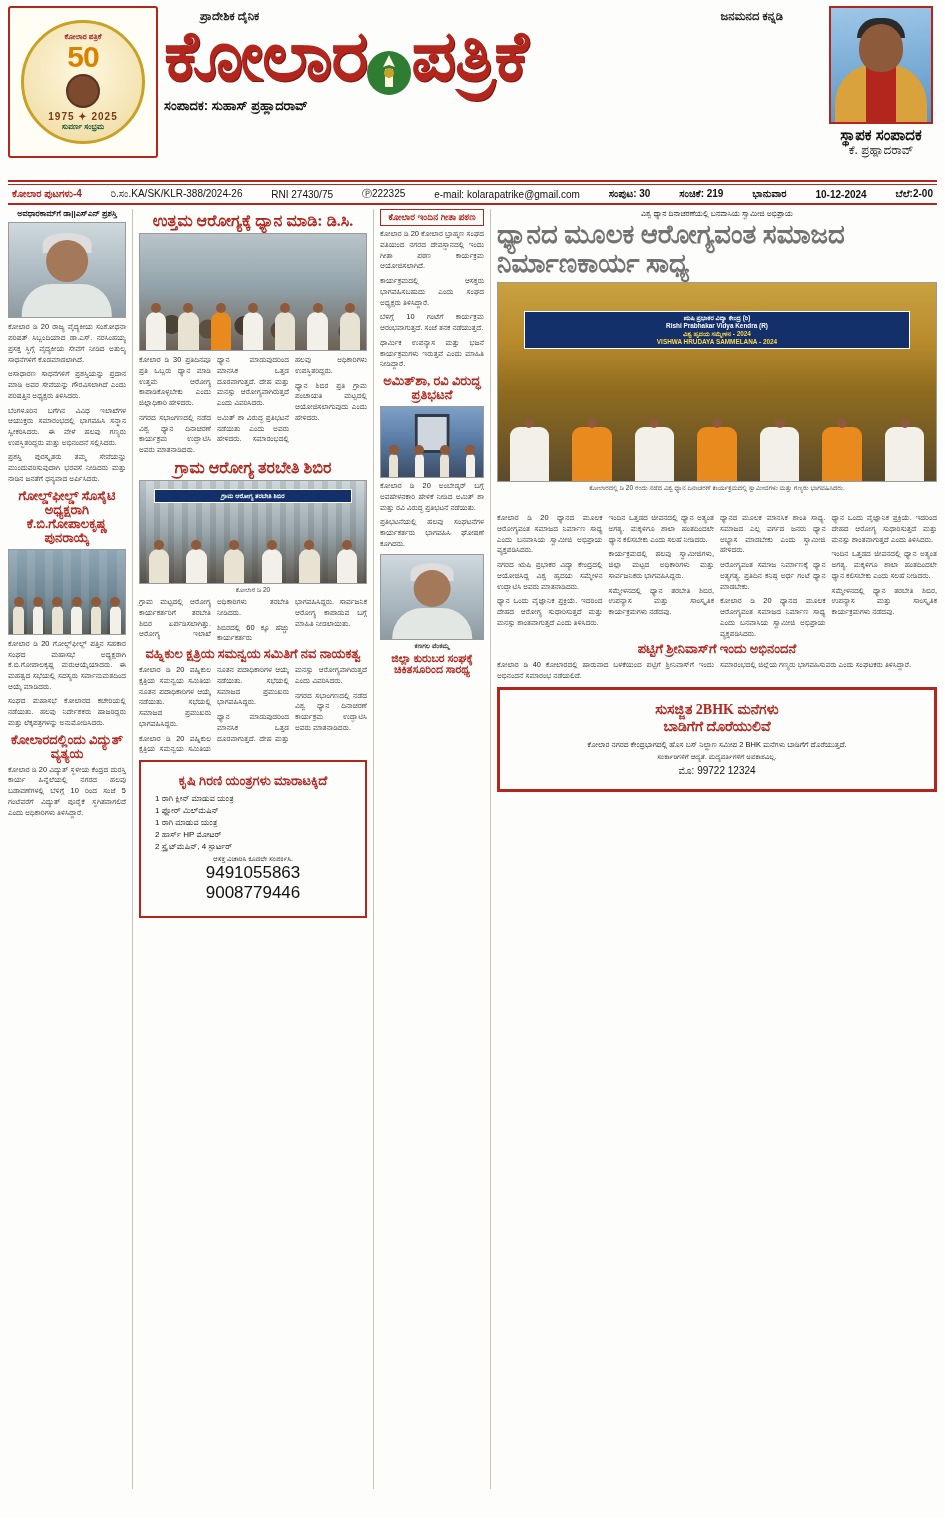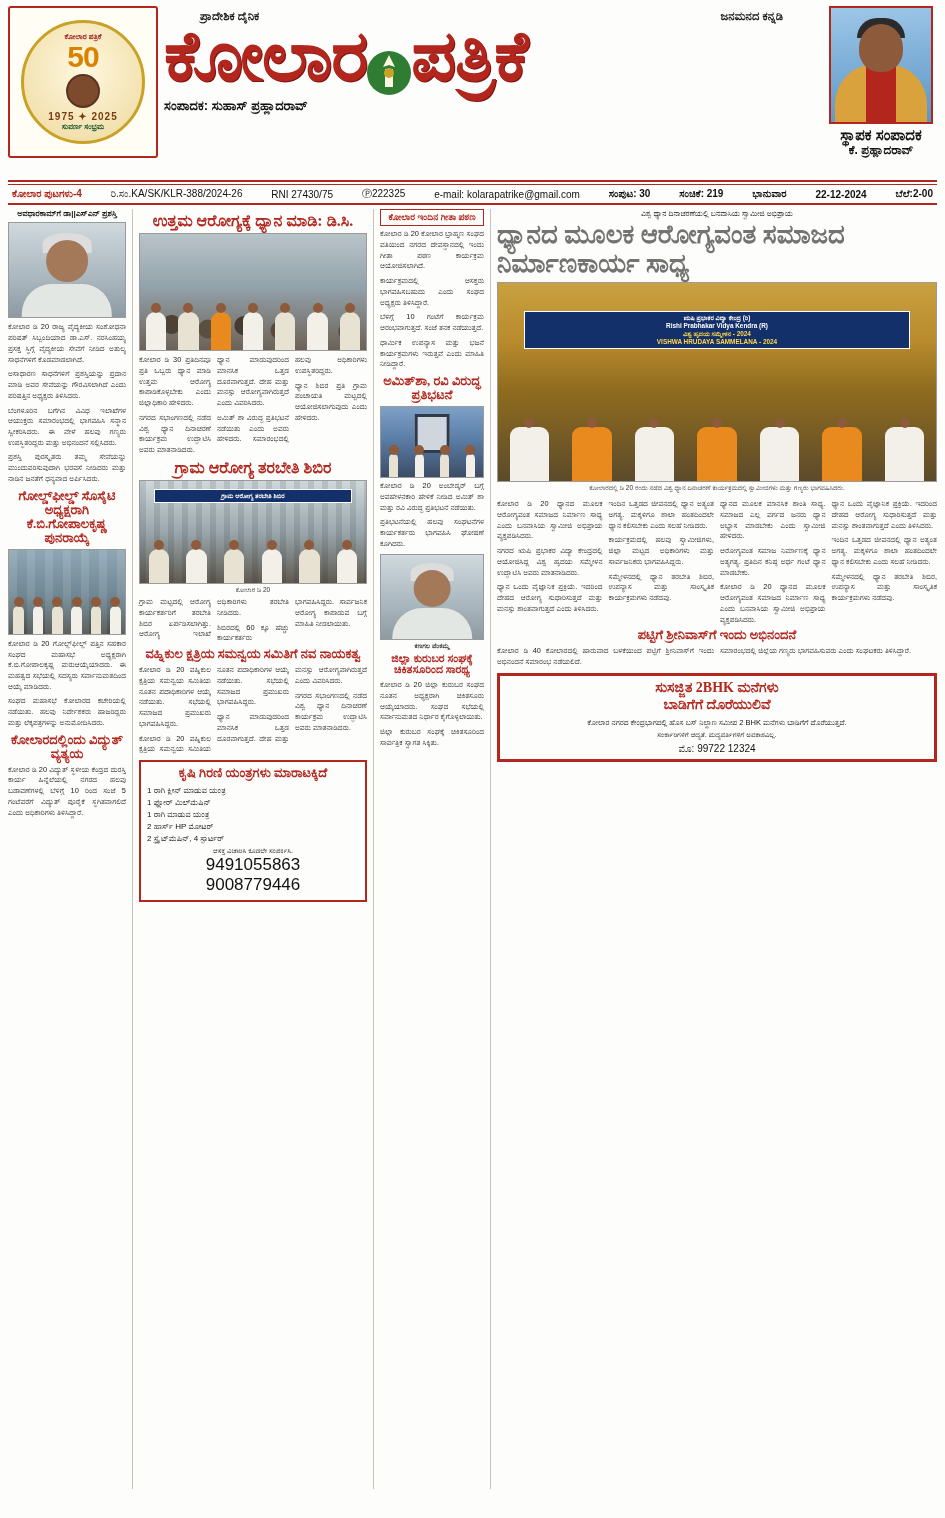--- a/index.html
+++ b/index.html
@@ -125,21 +125,21 @@
     position: absolute; left: 50%; bottom: 0; transform: translateX(-50%);
     width: 92px; height: 58px; border-radius: 40px 40px 0 0; background: #d9a23c;
   }
   .portrait .shawl {
     position: absolute; left: 50%; bottom: 0; transform: translateX(-50%);
     width: 30px; height: 58px; background: #b3261e;
   }
   .portrait-cap {
     font-size: 15px; font-weight: bold; margin-top: 2px; line-height: 1.15; color: #111;
   }
-  .portrait-name { font-size: 12px; font-weight: bold; color: #111; }
+  .portrait-name { font-size: 12px; font-weight: normal; color: #111; }
 
   
   .info-strip {
     display: flex; align-items: center; justify-content: space-between;
     border-top: 1px solid #b3261e;
     border-bottom: 2px solid #b3261e;
     padding: 2px 4px;
     font-size: 10px;
     font-weight: bold;
     margin-top: 2px;
@@ -266,21 +266,21 @@
   .fig::before {
     content: ""; position: absolute; left: 50%; top: -9px; transform: translateX(-50%);
     width: 10px; height: 10px; border-radius: 50%; background: #8d5a3b;
   }
   .fig.saffron { background: #e98a1f; }
   .fig.white { background: #f2f0e8; }
 
   
   .box-red {
     border: 2px solid #b3261e;
-    padding: 4px;
+    padding: 12px;
     margin-top: 5px;
   }
   .box-red-hl {
     font-family: "Liberation Serif", serif;
     font-size: 13px; font-weight: bold; color: #b3261e;
     text-align: center; line-height: 1.15;
   }
   .ad-list { font-size: 8px; line-height: 1.5; margin: 4px 0 2px; padding-left: 2px; }
   .ad-phone {
     text-align: center; font-weight: normal; font-size: 17px; color: #111; line-height: 1.2;
@@ -354,21 +354,21 @@
 
   <div class="info-strip">
     <span class="left">ಕೋಲಾರ ಪುಟಗಳು-4</span>
     <span class="mid">ರಿ.ಸಂ.KA/SK/KLR-388/2024-26</span>
     <span class="mid">RNI 27430/75</span>
     <span class="mid">Ⓟ222325</span>
     <span class="mid">e-mail: kolarapatrike@gmail.com</span>
     <span>ಸಂಪುಟ: 30</span>
     <span>ಸಂಚಿಕೆ: 219</span>
     <span>ಭಾನುವಾರ</span>
-    <span>22-12-2024</span>
+    <span>10-12-2024</span>
     <span>ಬೆಲೆ:2-00</span>
   </div>
 
   <div class="content">
 
     <div class="col c1">
       <div class="kn" style="text-align:center;font-weight:bold;font-size:8px;line-height:1.3;margin-bottom:3px;">ಅವಧಾರಕಾಮ್‌ಗೆ ಡಾ||ಎಸ್‌ಎನ್ ಪ್ರಶಸ್ತಿ</div>
       <div class="photo ph-person" style="height:96px;">
         <div class="ph-portrait-body"></div>
         <div class="ph-portrait-hair"></div>
@@ -490,24 +490,20 @@
         <p>ಕೋಲಾರ ಡಿ 20 ಅಂಬೇಡ್ಕರ್ ಬಗ್ಗೆ ಅವಹೇಳನಕಾರಿ ಹೇಳಿಕೆ ನೀಡಿದ ಅಮಿತ್ ಶಾ ಮತ್ತು ರವಿ ವಿರುದ್ಧ ಪ್ರತಿಭಟನೆ ನಡೆಯಿತು.</p>
         <p>ಪ್ರತಿಭಟನೆಯಲ್ಲಿ ಹಲವು ಸಂಘಟನೆಗಳ ಕಾರ್ಯಕರ್ತರು ಭಾಗವಹಿಸಿ ಘೋಷಣೆ ಕೂಗಿದರು.</p>
       </div>
       <div class="photo ph-person" style="height:86px;">
         <div class="ph-portrait-body"></div>
         <div class="ph-portrait-hair"></div>
         <div class="ph-portrait-face"></div>
       </div>
       <div class="cap" style="font-weight:bold;">ಕಣಗಲ ವೆಂಕಮ್ಮ</div>
       <div class="hl hl-xs">ಜಿಲ್ಲಾ ಕುರುಬರ ಸಂಘಕ್ಕೆ ಚಿಕಿತಸೂರಿಂದ ಸಾರಥ್ಯ</div>
-      <div class="kn">
-        <p>ಕೋಲಾರ ಡಿ 20 ಜಿಲ್ಲಾ ಕುರುಬರ ಸಂಘದ ನೂತನ ಅಧ್ಯಕ್ಷರಾಗಿ ಚಿಕಿತಸೂರು ಆಯ್ಕೆಯಾದರು. ಸಂಘದ ಸಭೆಯಲ್ಲಿ ಸರ್ವಾನುಮತದ ನಿರ್ಧಾರ ಕೈಗೊಳ್ಳಲಾಯಿತು.</p>
-        <p>ಜಿಲ್ಲಾ ಕುರುಬರ ಸಂಘಕ್ಕೆ ಚಿಕಿತಸೂರಿಂದ ಸಾರ್ವತ್ರಿಕ ಸ್ವಾಗತ ಸಿಕ್ಕಿತು.</p>
-      </div>
     </div>
 
     <div class="vrule"></div>
 
     <div class="col c5">
       <div class="kicker">ವಿಶ್ವ ಧ್ಯಾನ ದಿನಾಚರಣೆಯಲ್ಲಿ ಬನವಾಸಿಯ ಸ್ವಾಮೀಜಿ ಅಭಿಪ್ರಾಯ</div>
       <div class="lead-hl">ಧ್ಯಾನದ ಮೂಲಕ ಆರೋಗ್ಯವಂತ ಸಮಾಜದ ನಿರ್ಮಾಣಕಾರ್ಯ ಸಾಧ್ಯ</div>
 
       <div style="display:flex;gap:6px;">
         <div style="flex:1 1 auto;">
@@ -525,21 +521,21 @@
               <div class="fig saffron"></div>
                 <div class="fig white"></div>
                 <div class="fig saffron"></div>
               <div class="fig white"></div>
             </div>
           </div>
           <div class="cap">ಕೋಲಾರದಲ್ಲಿ ಡಿ 20 ರಂದು ನಡೆದ ವಿಶ್ವ ಧ್ಯಾನ ದಿನಾಚರಣೆ ಕಾರ್ಯಕ್ರಮದಲ್ಲಿ ಸ್ವಾಮೀಜಿಗಳು ಮತ್ತು ಗಣ್ಯರು ಭಾಗವಹಿಸಿದರು.</div>
         </div>
       </div>
 
-      <div class="kn four" style="margin-top:4px;">
+      <div class="kn four" style="margin-top:18px;">
         <p>ಕೋಲಾರ ಡಿ 20 ಧ್ಯಾನದ ಮೂಲಕ ಆರೋಗ್ಯವಂತ ಸಮಾಜದ ನಿರ್ಮಾಣ ಸಾಧ್ಯ ಎಂದು ಬನವಾಸಿಯ ಸ್ವಾಮೀಜಿ ಅಭಿಪ್ರಾಯ ವ್ಯಕ್ತಪಡಿಸಿದರು.</p>
         <p>ನಗರದ ಋಷಿ ಪ್ರಭಾಕರ ವಿದ್ಯಾ ಕೇಂದ್ರದಲ್ಲಿ ಆಯೋಜಿಸಿದ್ದ ವಿಶ್ವ ಹೃದಯ ಸಮ್ಮೇಳನ ಉದ್ಘಾಟಿಸಿ ಅವರು ಮಾತನಾಡಿದರು.</p>
         <p>ಧ್ಯಾನ ಒಂದು ವೈಜ್ಞಾನಿಕ ಪ್ರಕ್ರಿಯೆ. ಇದರಿಂದ ದೇಹದ ಆರೋಗ್ಯ ಸುಧಾರಿಸುತ್ತದೆ ಮತ್ತು ಮನಸ್ಸು ಶಾಂತವಾಗುತ್ತದೆ ಎಂದು ತಿಳಿಸಿದರು.</p>
         <p>ಇಂದಿನ ಒತ್ತಡದ ಜೀವನದಲ್ಲಿ ಧ್ಯಾನ ಅತ್ಯಂತ ಅಗತ್ಯ. ಮಕ್ಕಳಿಗೂ ಶಾಲಾ ಹಂತದಿಂದಲೇ ಧ್ಯಾನ ಕಲಿಸಬೇಕು ಎಂದು ಸಲಹೆ ನೀಡಿದರು.</p>
         <p>ಕಾರ್ಯಕ್ರಮದಲ್ಲಿ ಹಲವು ಸ್ವಾಮೀಜಿಗಳು, ಜಿಲ್ಲಾ ಮಟ್ಟದ ಅಧಿಕಾರಿಗಳು ಮತ್ತು ಸಾರ್ವಜನಿಕರು ಭಾಗವಹಿಸಿದ್ದರು.</p>
         <p>ಸಮ್ಮೇಳನದಲ್ಲಿ ಧ್ಯಾನ ತರಬೇತಿ ಶಿಬಿರ, ಉಪನ್ಯಾಸ ಮತ್ತು ಸಾಂಸ್ಕೃತಿಕ ಕಾರ್ಯಕ್ರಮಗಳು ನಡೆದವು.</p>
         <p>ಧ್ಯಾನದ ಮೂಲಕ ಮಾನಸಿಕ ಶಾಂತಿ ಸಾಧ್ಯ. ಸಮಾಜದ ಎಲ್ಲ ವರ್ಗದ ಜನರು ಧ್ಯಾನ ಅಭ್ಯಾಸ ಮಾಡಬೇಕು ಎಂದು ಸ್ವಾಮೀಜಿ ಹೇಳಿದರು.</p>
         <p>ಆರೋಗ್ಯವಂತ ಸಮಾಜ ನಿರ್ಮಾಣಕ್ಕೆ ಧ್ಯಾನ ಅತ್ಯಗತ್ಯ. ಪ್ರತಿದಿನ ಕನಿಷ್ಠ ಅರ್ಧ ಗಂಟೆ ಧ್ಯಾನ ಮಾಡಬೇಕು.</p>
         <p>ಕೋಲಾರ ಡಿ 20 ಧ್ಯಾನದ ಮೂಲಕ ಆರೋಗ್ಯವಂತ ಸಮಾಜದ ನಿರ್ಮಾಣ ಸಾಧ್ಯ ಎಂದು ಬನವಾಸಿಯ ಸ್ವಾಮೀಜಿ ಅಭಿಪ್ರಾಯ ವ್ಯಕ್ತಪಡಿಸಿದರು.</p>
         <p>ಧ್ಯಾನ ಒಂದು ವೈಜ್ಞಾನಿಕ ಪ್ರಕ್ರಿಯೆ. ಇದರಿಂದ ದೇಹದ ಆರೋಗ್ಯ ಸುಧಾರಿಸುತ್ತದೆ ಮತ್ತು ಮನಸ್ಸು ಶಾಂತವಾಗುತ್ತದೆ ಎಂದು ತಿಳಿಸಿದರು.</p>

